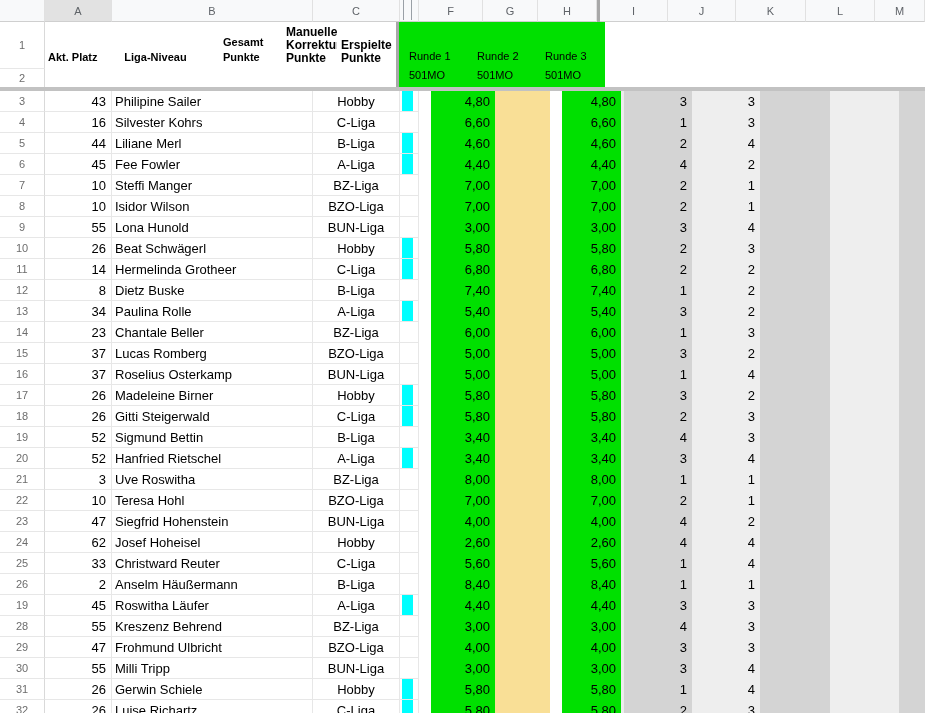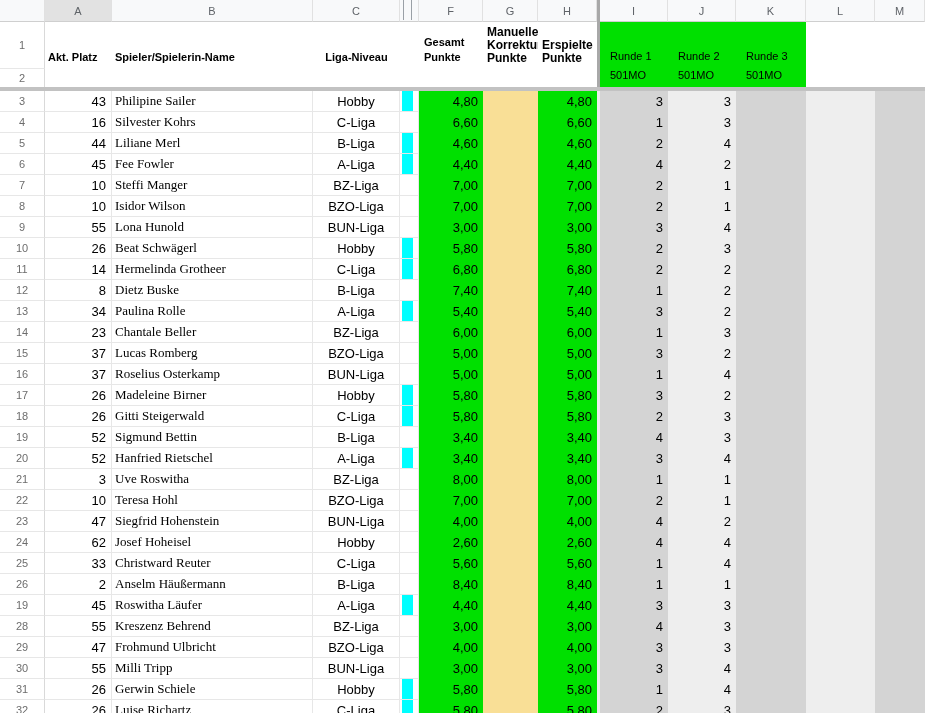--- a/index.html
+++ b/index.html
@@ -62,23 +62,23 @@
   .cell{
     height:21px;display:flex;align-items:center;font-size:13px;overflow:hidden;
     white-space:nowrap;
   }
   .cell.rhn{
     background:#fff;border-right:1px solid #d9d9d9;border-bottom:1px solid var(--grid);
     justify-content:center;font-size:11px;color:#6d6d6d;
   }
   .cell.white{background:#fff;border-bottom:1px solid var(--grid);border-right:1px solid var(--grid);}
   .cell.num{justify-content:flex-end;padding-right:5px;}
-  .cell.txt{padding-left:3px;font-family:Liberation Serif, serif;}
+  .cell.txt{padding-left:3px;}
   .cell.ctr{justify-content:center;}
-  .cell.green{background:var(--green);}
+  .cell.green{background:var(--green);margin-left:12px;}
   .cell.tan{background:var(--tan);}
   .cell.bd{background:var(--band-dark);}
   .cell.bl{background:var(--band-light);}
   .cell.dv{background:#ededed;}
   .cell.mk{position:relative;}
   .cy{position:absolute;left:2px;top:0;width:11px;height:21px;background:var(--cyan);}
 </style>
 </head>
 <body>
 
@@ -100,21 +100,20 @@
     <div class="ch co-l">L</div>
     <div class="ch co-m">M</div>
   </div>
 
   <div class="hdrs">
     <div class="rhstack">
       <div class="rh r1">1</div>
       <div class="rh r2">2</div>
     </div>
     <div class="hc co-a hl">Akt. Platz</div>
-    <div class="hc co-b hl">Spieler/Spielerin-Name</div>
     <div class="hc co-c hctr">Liga-Niveau</div>
     <div class="hc co-mk"></div>
     <div class="hc co-f pf">Gesamt Punkte</div>
     <div class="hc co-g small">Manuelle Korrektur Punkte</div>
     <div class="hc co-h small">Erspielte Punkte</div>
     <div class="hc co-dv dvh2"></div>
     <div class="hc co-i runde">
       <span>Runde 1</span>
       <span>501MO</span>
     </div>

